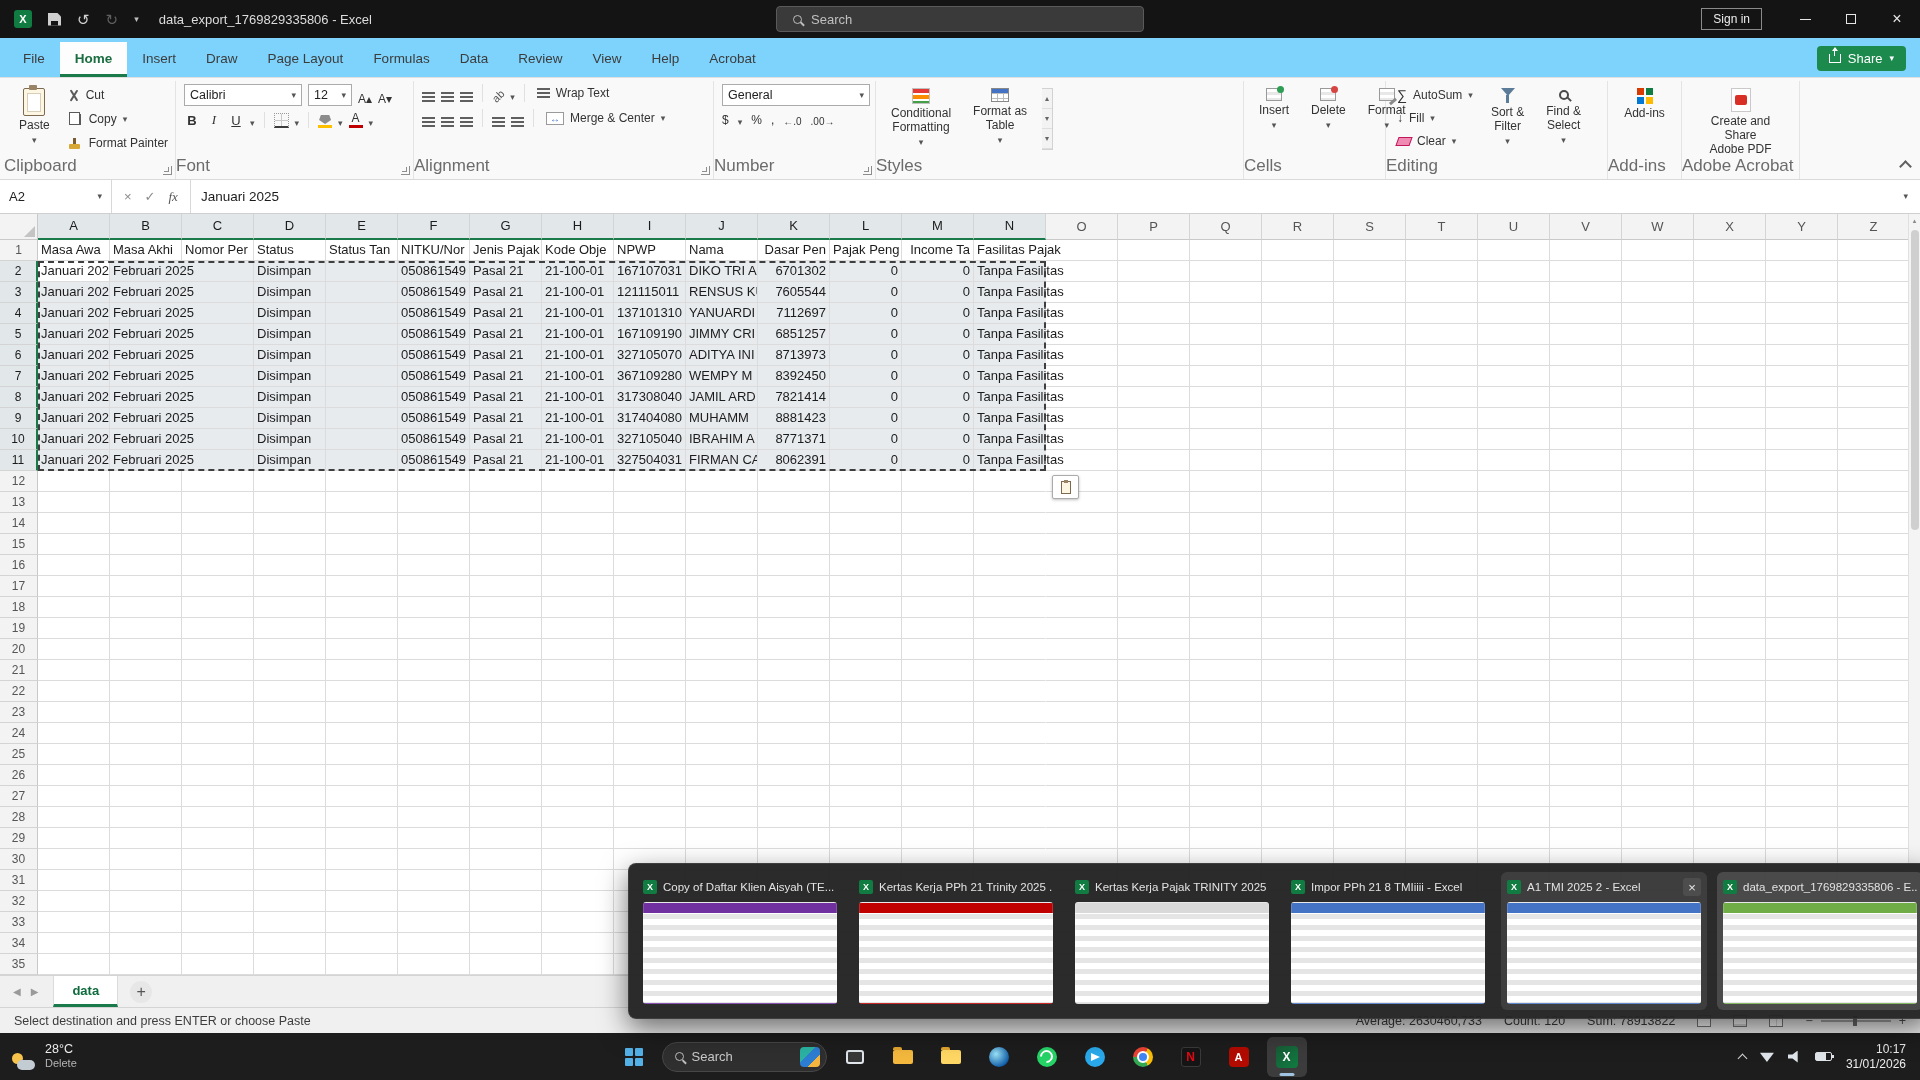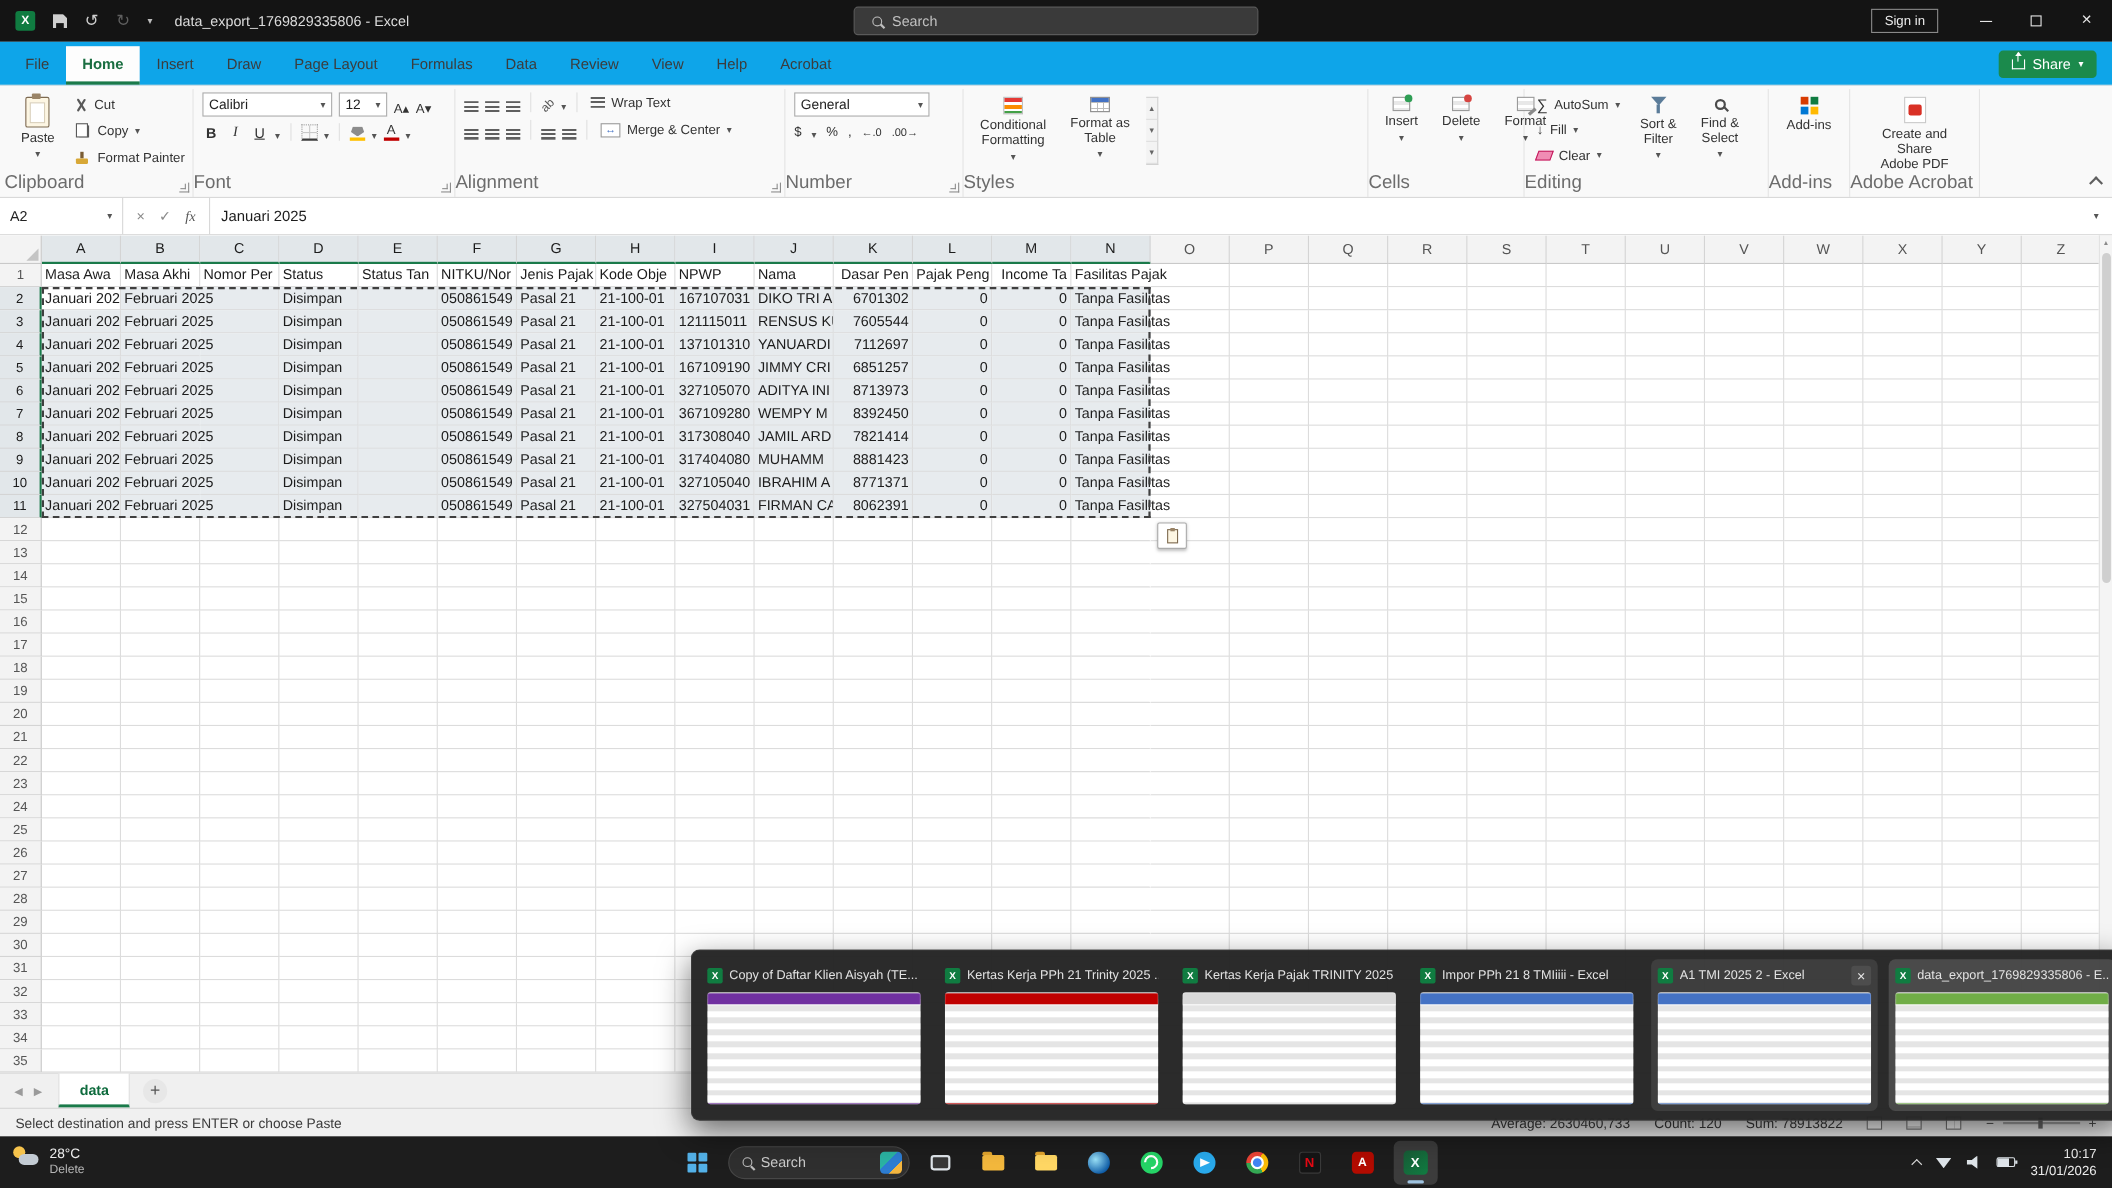--- a/index.html
+++ b/index.html
@@ -20,21 +20,21 @@
   .i-mag{width:9px;height:9px;border:1.5px solid #bdbdbd;border-radius:50%;position:relative;flex:0 0 auto}
   .i-mag::after{content:"";position:absolute;width:5px;height:1.5px;background:#bdbdbd;transform:rotate(45deg);right:-4px;bottom:-2px}
   .tb-right{position:absolute;right:0;top:0;height:38px;display:flex;align-items:center}
   .signin{border:1px solid #8a8a8a;padding:3px 11px;font-size:12px;color:#ececec;margin-right:20px}
   .wc{width:46px;height:38px;display:grid;place-items:center;color:#e6e6e6}
   .wc-min-bar{width:11px;height:1px;background:#e6e6e6;display:block}
   .wc-max-box{width:10px;height:10px;border:1px solid #e6e6e6;display:block}
   .wc-close{font-size:16px;line-height:1}
 
   
-  .tabsbar{position:absolute;top:38px;left:0;right:0;height:40px;background:#0ea5e9;border-bottom:1px solid #e0e0e0;display:flex;align-items:flex-end;padding-left:8px}
+  .tabsbar{position:absolute;top:38px;left:0;right:0;height:40px;background:#7dd3fc;border-bottom:1px solid #e0e0e0;display:flex;align-items:flex-end;padding-left:8px}
   .rtab{padding:9px 15px 8px;font-size:13.5px;color:#3c3c3c;border-bottom:3px solid transparent;white-space:nowrap}
   .rtab.active{color:#1a6e41;border-bottom-color:#1a7a4a;font-weight:700;background:#fdfdfd}
   .share-btn{position:absolute;right:14px;bottom:6px;background:#1b8a4c;color:#fff;border-radius:4px;display:flex;align-items:center;gap:7px;padding:5px 12px;font-size:13px}
   .i-share{width:12px;height:9px;border:1.5px solid #fff;border-top:none;position:relative}
   .i-share::before{content:"";position:absolute;left:4px;top:-6px;width:1.5px;height:8px;background:#fff}
   .i-share::after{content:"";position:absolute;left:2px;top:-7px;border-left:3px solid transparent;border-right:3px solid transparent;border-bottom:4px solid #fff}
   .chev{font-size:9px;color:#555;line-height:1}
   .share-btn .chev{color:#fff}
 
   
@@ -135,21 +135,21 @@
   .sb-right{margin-left:auto;display:flex;align-items:center;gap:22px}
   .vi{width:14px;height:12px;border:1px solid #7a7a7a;background:#fff}
   .vi.v2{background:linear-gradient(#fff 0 8px,#d9d9d9 8px)}
   .vi.v3{background:linear-gradient(to right,#fff 0 6px,#d9d9d9 6px 7px,#fff 7px)}
   .zoom{display:flex;align-items:center;gap:8px;color:#555}
   .ztrack{width:70px;height:2px;background:#a8a8a8;position:relative}
   .ztrack::after{content:"";position:absolute;left:32px;top:-4px;width:4px;height:10px;background:#6d6d6d}
 
   
   #taskbar{position:absolute;left:0;top:1033px;right:0;height:47px;background:#1d1d1d;display:flex;align-items:center}
-  .weather{position:absolute;left:12px;display:flex;align-items:flex-start;gap:9px}
+  .weather{position:absolute;left:12px;display:flex;align-items:flex-end;gap:9px}
   .w-icon{position:relative;width:24px;height:18px}
   .w-sun{position:absolute;left:0;top:0;width:11px;height:11px;background:#f6c34c;border-radius:50%}
   .w-cloud{position:absolute;left:5px;top:7px;width:18px;height:10px;background:#c3cbd3;border-radius:6px}
   .w-txt{display:flex;flex-direction:column;line-height:1.2}
   .w-temp{font-size:12.5px;color:#ececec}
   .w-desc{font-size:11px;color:#b5b5b5}
   .tb-center{margin:0 auto;display:flex;align-items:center;gap:8px}
   .start{width:40px;height:40px;display:grid;place-items:center}
   .ic-start{display:grid;grid-template-columns:8px 8px;gap:2px}
   .ic-start span{width:8px;height:8px;background:#53b1e8;border-radius:1px}
@@ -338,21 +338,21 @@
             <span class="chev">▾</span>
           </div>
       </div>
     </div>
     <div class="rlabel">Alignment</div>
     <span class="launcher"></span>
   </div>
 
   <div class="rgroup" style="width:162px">
     <div class="col" style="gap:7px;width:100%">
-      <div class="combo" style="width:123px">
+      <div class="combo" style="width:148px">
           <span>General</span>
           <span class="chev">▾</span>
         </div>
       <div class="rrow" style="gap:9px">
         <span class="num-glyph">$</span>
         <span class="chev">▾</span>
         <span class="num-glyph">%</span>
         <span class="num-glyph">,</span>
         <span class="num-glyph" style="font-size:10px">←.0</span>
         <span class="num-glyph" style="font-size:10px">.00→</span>

